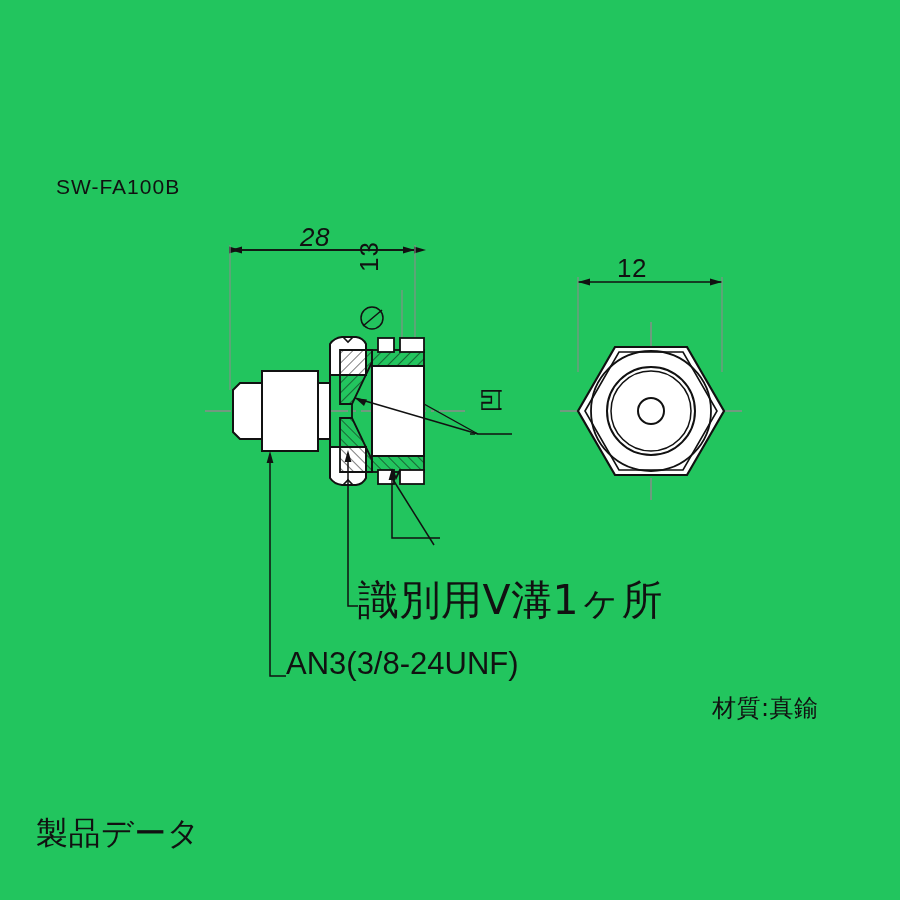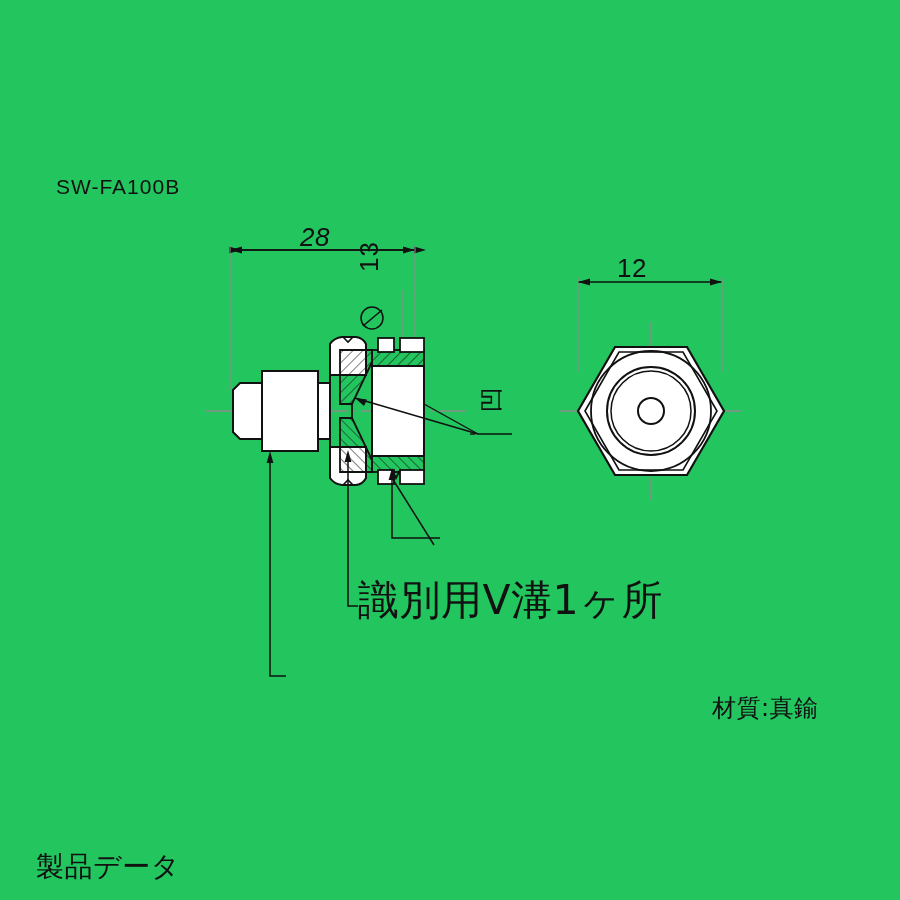--- a/index.html
+++ b/index.html
@@ -84,23 +84,22 @@
   }
   .note-material {
     left: 712px;
     top: 696px;
     font-size: 24px;
     font-family: "DejaVu Sans", sans-serif;
   }
   .footer-label {
     left: 36px;
     top: 817px;
-    font-size: 28px;
-    font-family: "DejaVu Sans", sans-serif;
-    margin-top: 36px;
+    font-size: 32px;
+    font-family: "DejaVu Sans", sans-serif;
   }
 </style>
 </head>
 <body>
 
 <div id="sheet">
 
   <svg width="900" height="900" viewBox="0 0 900 900">
     <defs>
       <pattern id="hatch" width="7" height="7" patternUnits="userSpaceOnUse" patternTransform="rotate(45)">
@@ -243,18 +242,19 @@
 
   <div class="txt dim-17">12</div>
 
   <div class="txt dim-13">13</div>
 
   <div class="txt groove-sym">凹</div>
 
 
   <div class="txt note-vgroove">識別用V溝1ヶ所</div>
 
+  <div class="txt note-an3">AN3(3/8-24UNF)</div>
 
   <div class="txt note-material">材質:真鍮</div>
 
   <div class="txt footer-label">製品データ</div>
 
 </div>
 
 </body></html>

